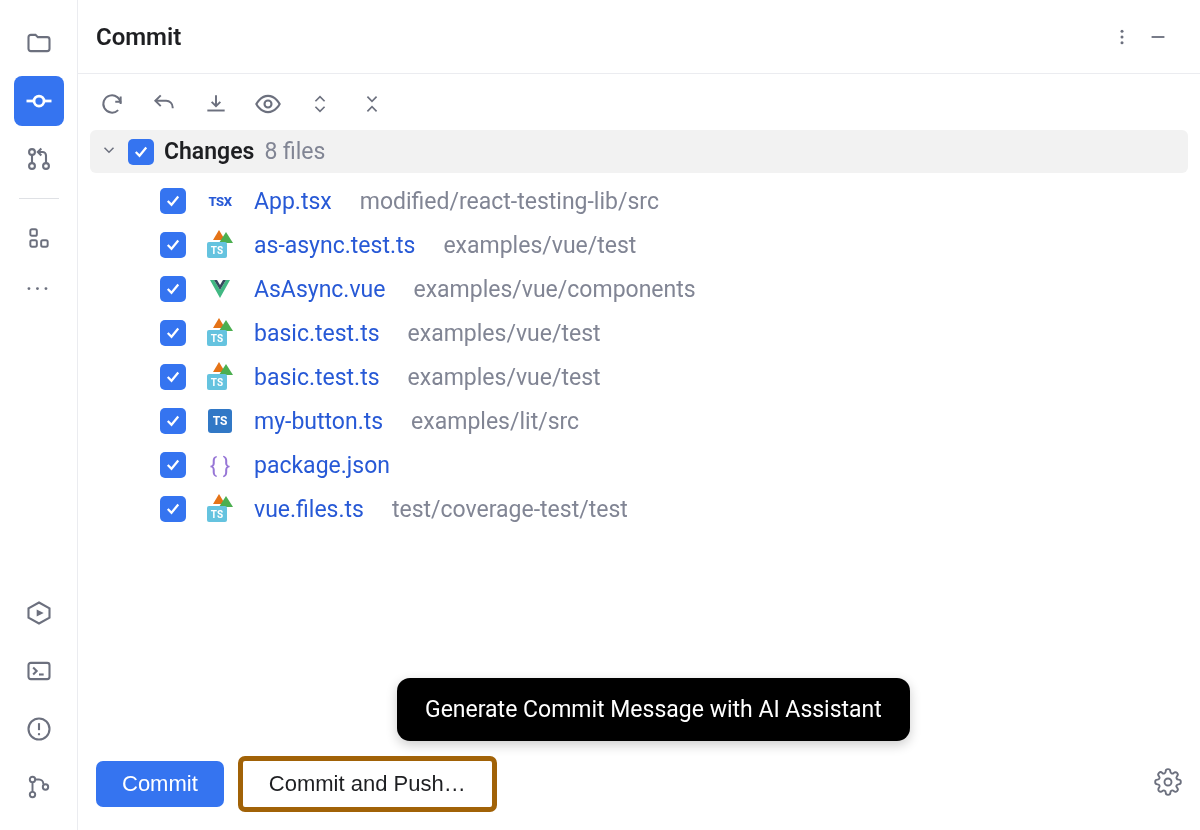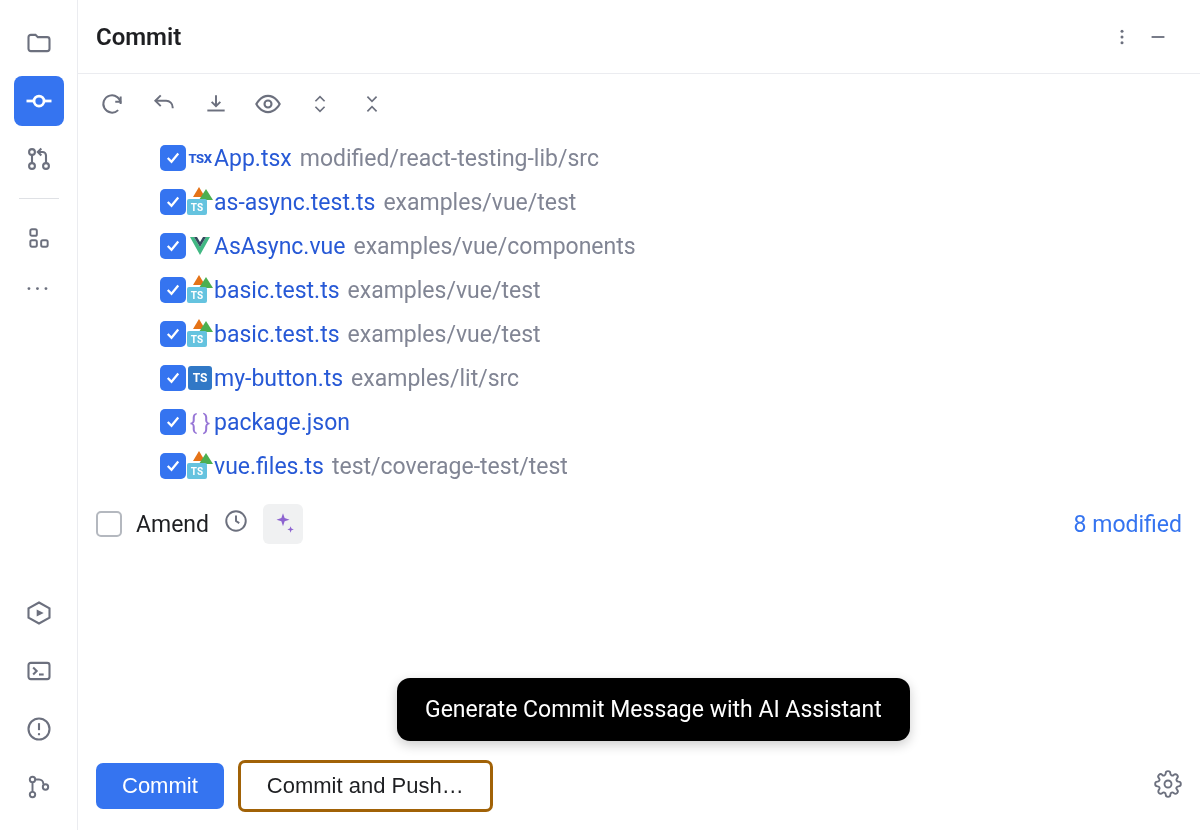--- a/index.html
+++ b/index.html
@@ -126,21 +126,21 @@
 }
 .changes-header .label { font-weight: 650; }
 .changes-header .count { color: #818594; }
 
 .file-list {
   padding: 6px 0 0 70px;
 }
 .file-row {
   display: flex;
   align-items: center;
-  gap: 0;
+  gap: 20px;
   padding: 8px 0;
   font-size: 23px;
 }
 .file-row .ficon {
   width: 28px;
   height: 28px;
   display: inline-flex;
   align-items: center;
   justify-content: center;
   flex-shrink: 0;
@@ -201,21 +201,21 @@
   color: #fff;
   border: none;
   font-size: 22px;
   padding: 10px 26px;
   border-radius: 7px;
   font-weight: 500;
 }
 .btn-secondary {
   background: #fff;
   color: #1e1f22;
-  border: 3px solid #a16207;
+  border: 5px solid #a16207;
   font-size: 22px;
   padding: 10px 26px;
   border-radius: 7px;
 }
 .footer .spacer { flex: 1; }
 .footer .gear { color: #6c707e; }
 
 
 .tsx-badge {
   font-size: 13px;
@@ -404,20 +404,34 @@
     </div>
     <div class="tbtn">
       <svg width="22" height="22" viewBox="0 0 24 24" fill="none" stroke="currentColor" stroke-width="1.8">
           <path d="M7 4l5 5 5-5"></path>
           <path d="M7 20l5-5 5 5"></path>
         </svg>
     </div>
   </div>
 
   <div class="changes-area">
+    <div class="changes-header">
+      <span class="chev">
+        <svg width="18" height="18" viewBox="0 0 24 24" fill="none" stroke="currentColor" stroke-width="2">
+            <path d="M6 9l6 6 6-6"></path>
+          </svg>
+      </span>
+      <span class="chk">
+        <svg width="18" height="18" viewBox="0 0 24 24" fill="none" stroke="#fff" stroke-width="3">
+            <path d="M5 12l5 5 9-11"></path>
+          </svg>
+      </span>
+      <span class="label">Changes</span>
+      <span class="count">8 files</span>
+    </div>
 
     <div class="file-list" id="file-list">
         <div class="file-row">
           <span class="chk">
             <svg width="18" height="18" viewBox="0 0 24 24" fill="none" stroke="#fff" stroke-width="3">
               <path d="M5 12l5 5 9-11"></path>
             </svg>
           </span>
           <span class="ficon">
             <span class="tsx-badge">TSX</span>
@@ -525,38 +539,20 @@
               <span class="tri"></span>
               <span class="ts">TS</span>
             </span>
           </span>
           <span class="fname">vue.files.ts</span>
           <span class="fpath">test/coverage-test/test</span>
         </div>
       </div>
   </div>
 
-  <div class="amend-row">
-    <span class="amchk"></span>
-    <span>Amend</span>
-    <span class="clock">
-      <svg width="26" height="26" viewBox="0 0 24 24" fill="none" stroke="currentColor" stroke-width="1.8">
-          <circle cx="12" cy="12" r="9"></circle>
-          <path d="M12 7v5l3 2"></path>
-        </svg>
-    </span>
-    <span class="ai">
-      <svg width="26" height="26" viewBox="0 0 24 24" fill="#8d63d0">
-          <path d="M12 2l1.5 4.5L18 8l-4.5 1.5L12 14l-1.5-4.5L6 8l4.5-1.5L12 2z"></path>
-          <path d="M19 14l.8 2.2L22 17l-2.2.8L19 20l-.8-2.2L16 17l2.2-.8L19 14z"></path>
-        </svg>
-    </span>
-    <div class="spacer"></div>
-    <span class="modified">8 modified</span>
-  </div>
 
   <div class="tooltip">Generate Commit Message with AI Assistant</div>
 
   <div class="footer">
     <button class="btn-primary">Commit</button>
     <button class="btn-secondary">Commit and Push…</button>
     <div class="spacer"></div>
     <span class="gear">
       <svg width="28" height="28" viewBox="0 0 24 24" fill="none" stroke="currentColor" stroke-width="1.6">
           <circle cx="12" cy="12" r="3"></circle>

